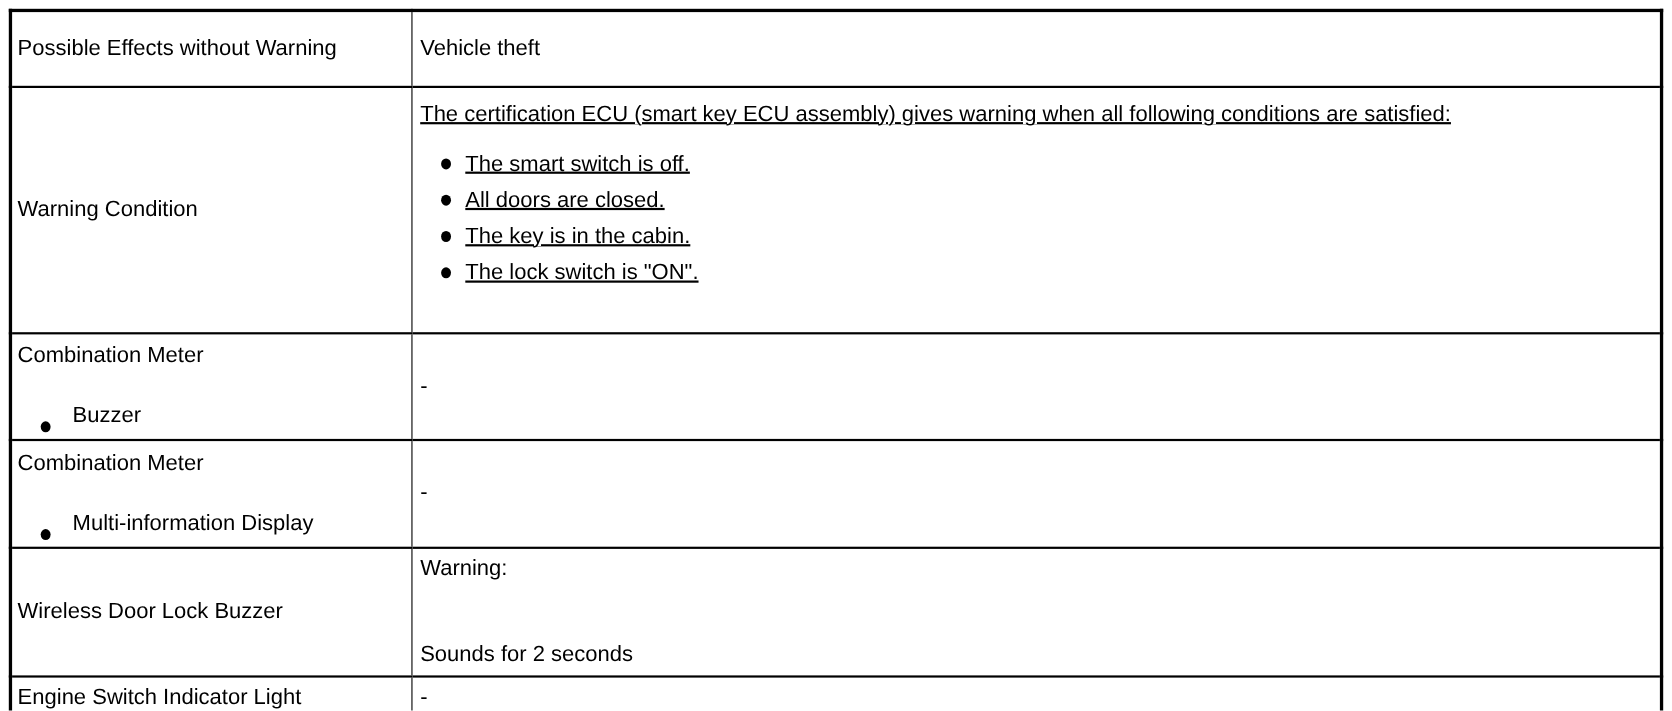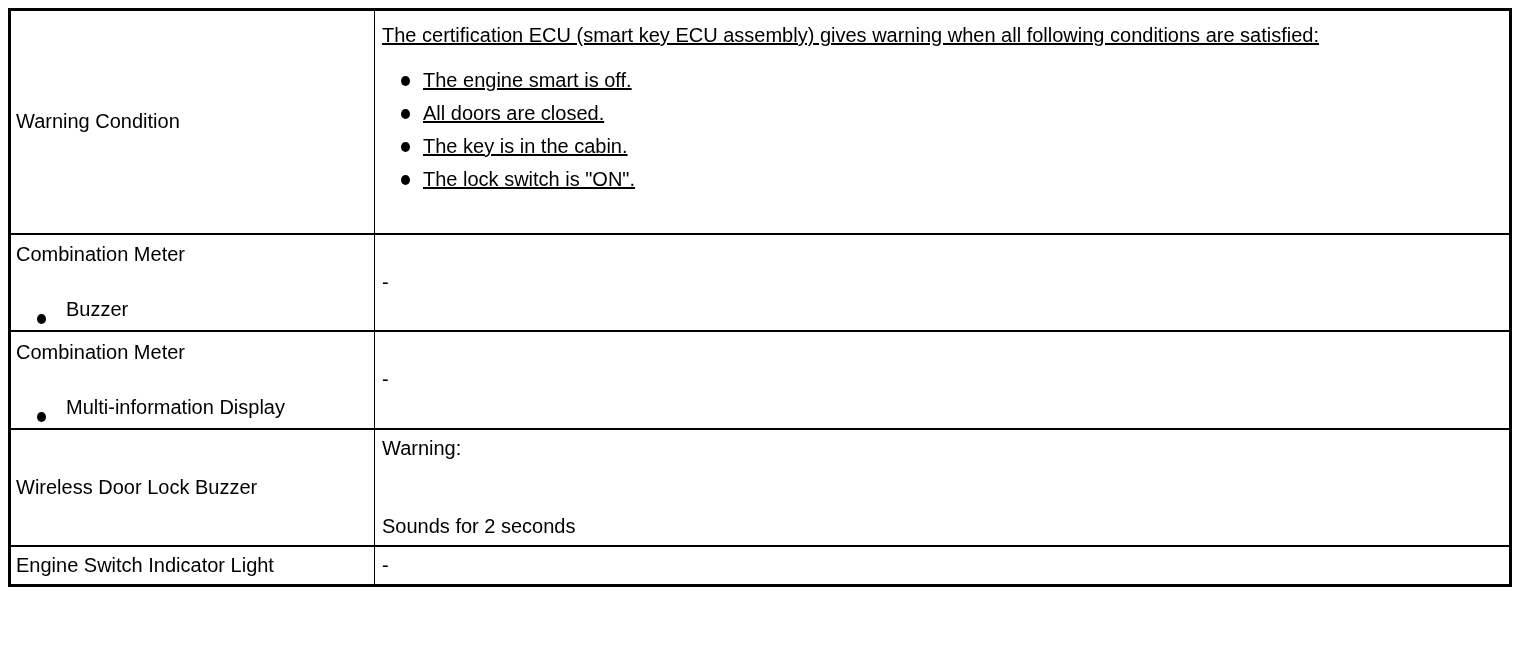--- a/index.html
+++ b/index.html
@@ -90,31 +90,35 @@
 </head>
 <body>
 
 <table class="spec-table">
   <colgroup>
     <col style="width:365px">
     <col style="width:1136px">
   </colgroup>
   <tbody>
 
+    <tr style="height:69px">
+      <td class="label-cell">Possible Effects without Warning</td>
+      <td class="value-cell">Vehicle theft</td>
+    </tr>
 
     <tr style="height:224px">
       <td class="label-cell">Warning Condition</td>
       <td class="value-cell value-top">
         <div>The certification ECU (smart key ECU assembly) gives warning when all following conditions are satisfied:</div>
         <ul class="cond-list">
           <li>
             <span class="bullet-col">
                 <span class="dot"></span>
               </span>
-            <span>The engine smart is off.</span>
+            <span>The smart switch is off.</span>
           </li>
           <li>
             <span class="bullet-col">
                 <span class="dot"></span>
               </span>
             <span>All doors are closed.</span>
           </li>
           <li>
             <span class="bullet-col">
                 <span class="dot"></span>

